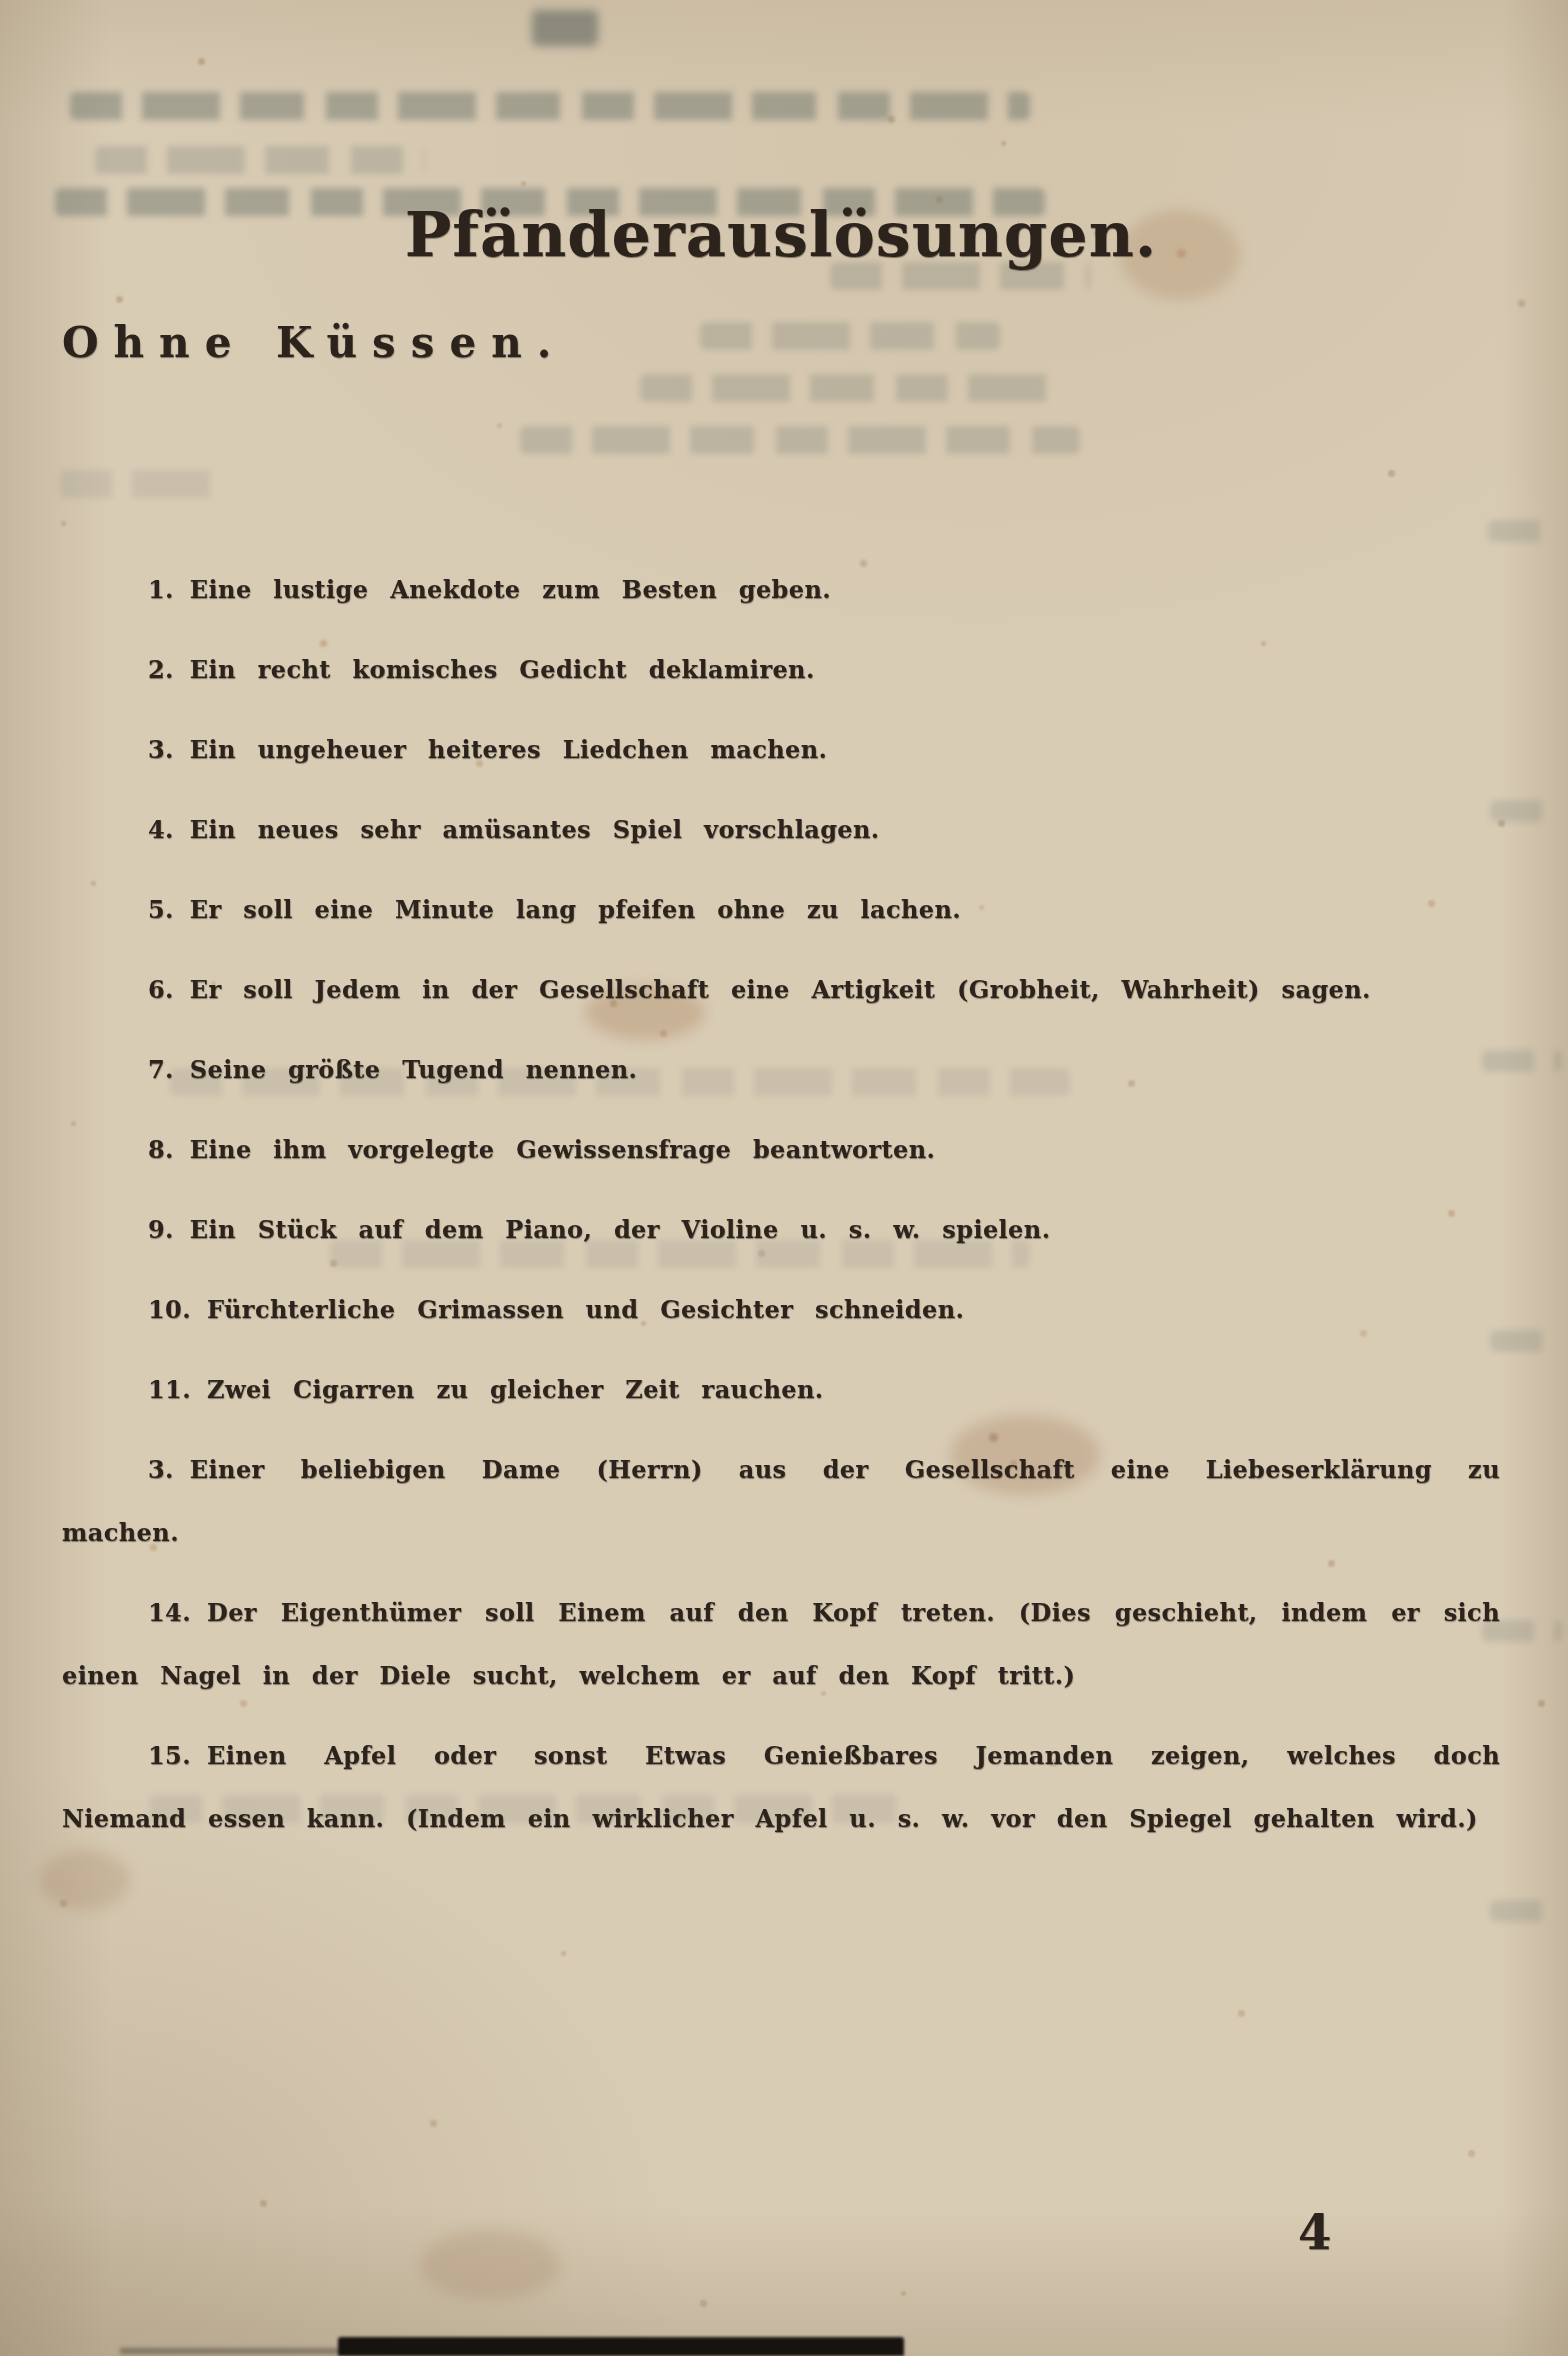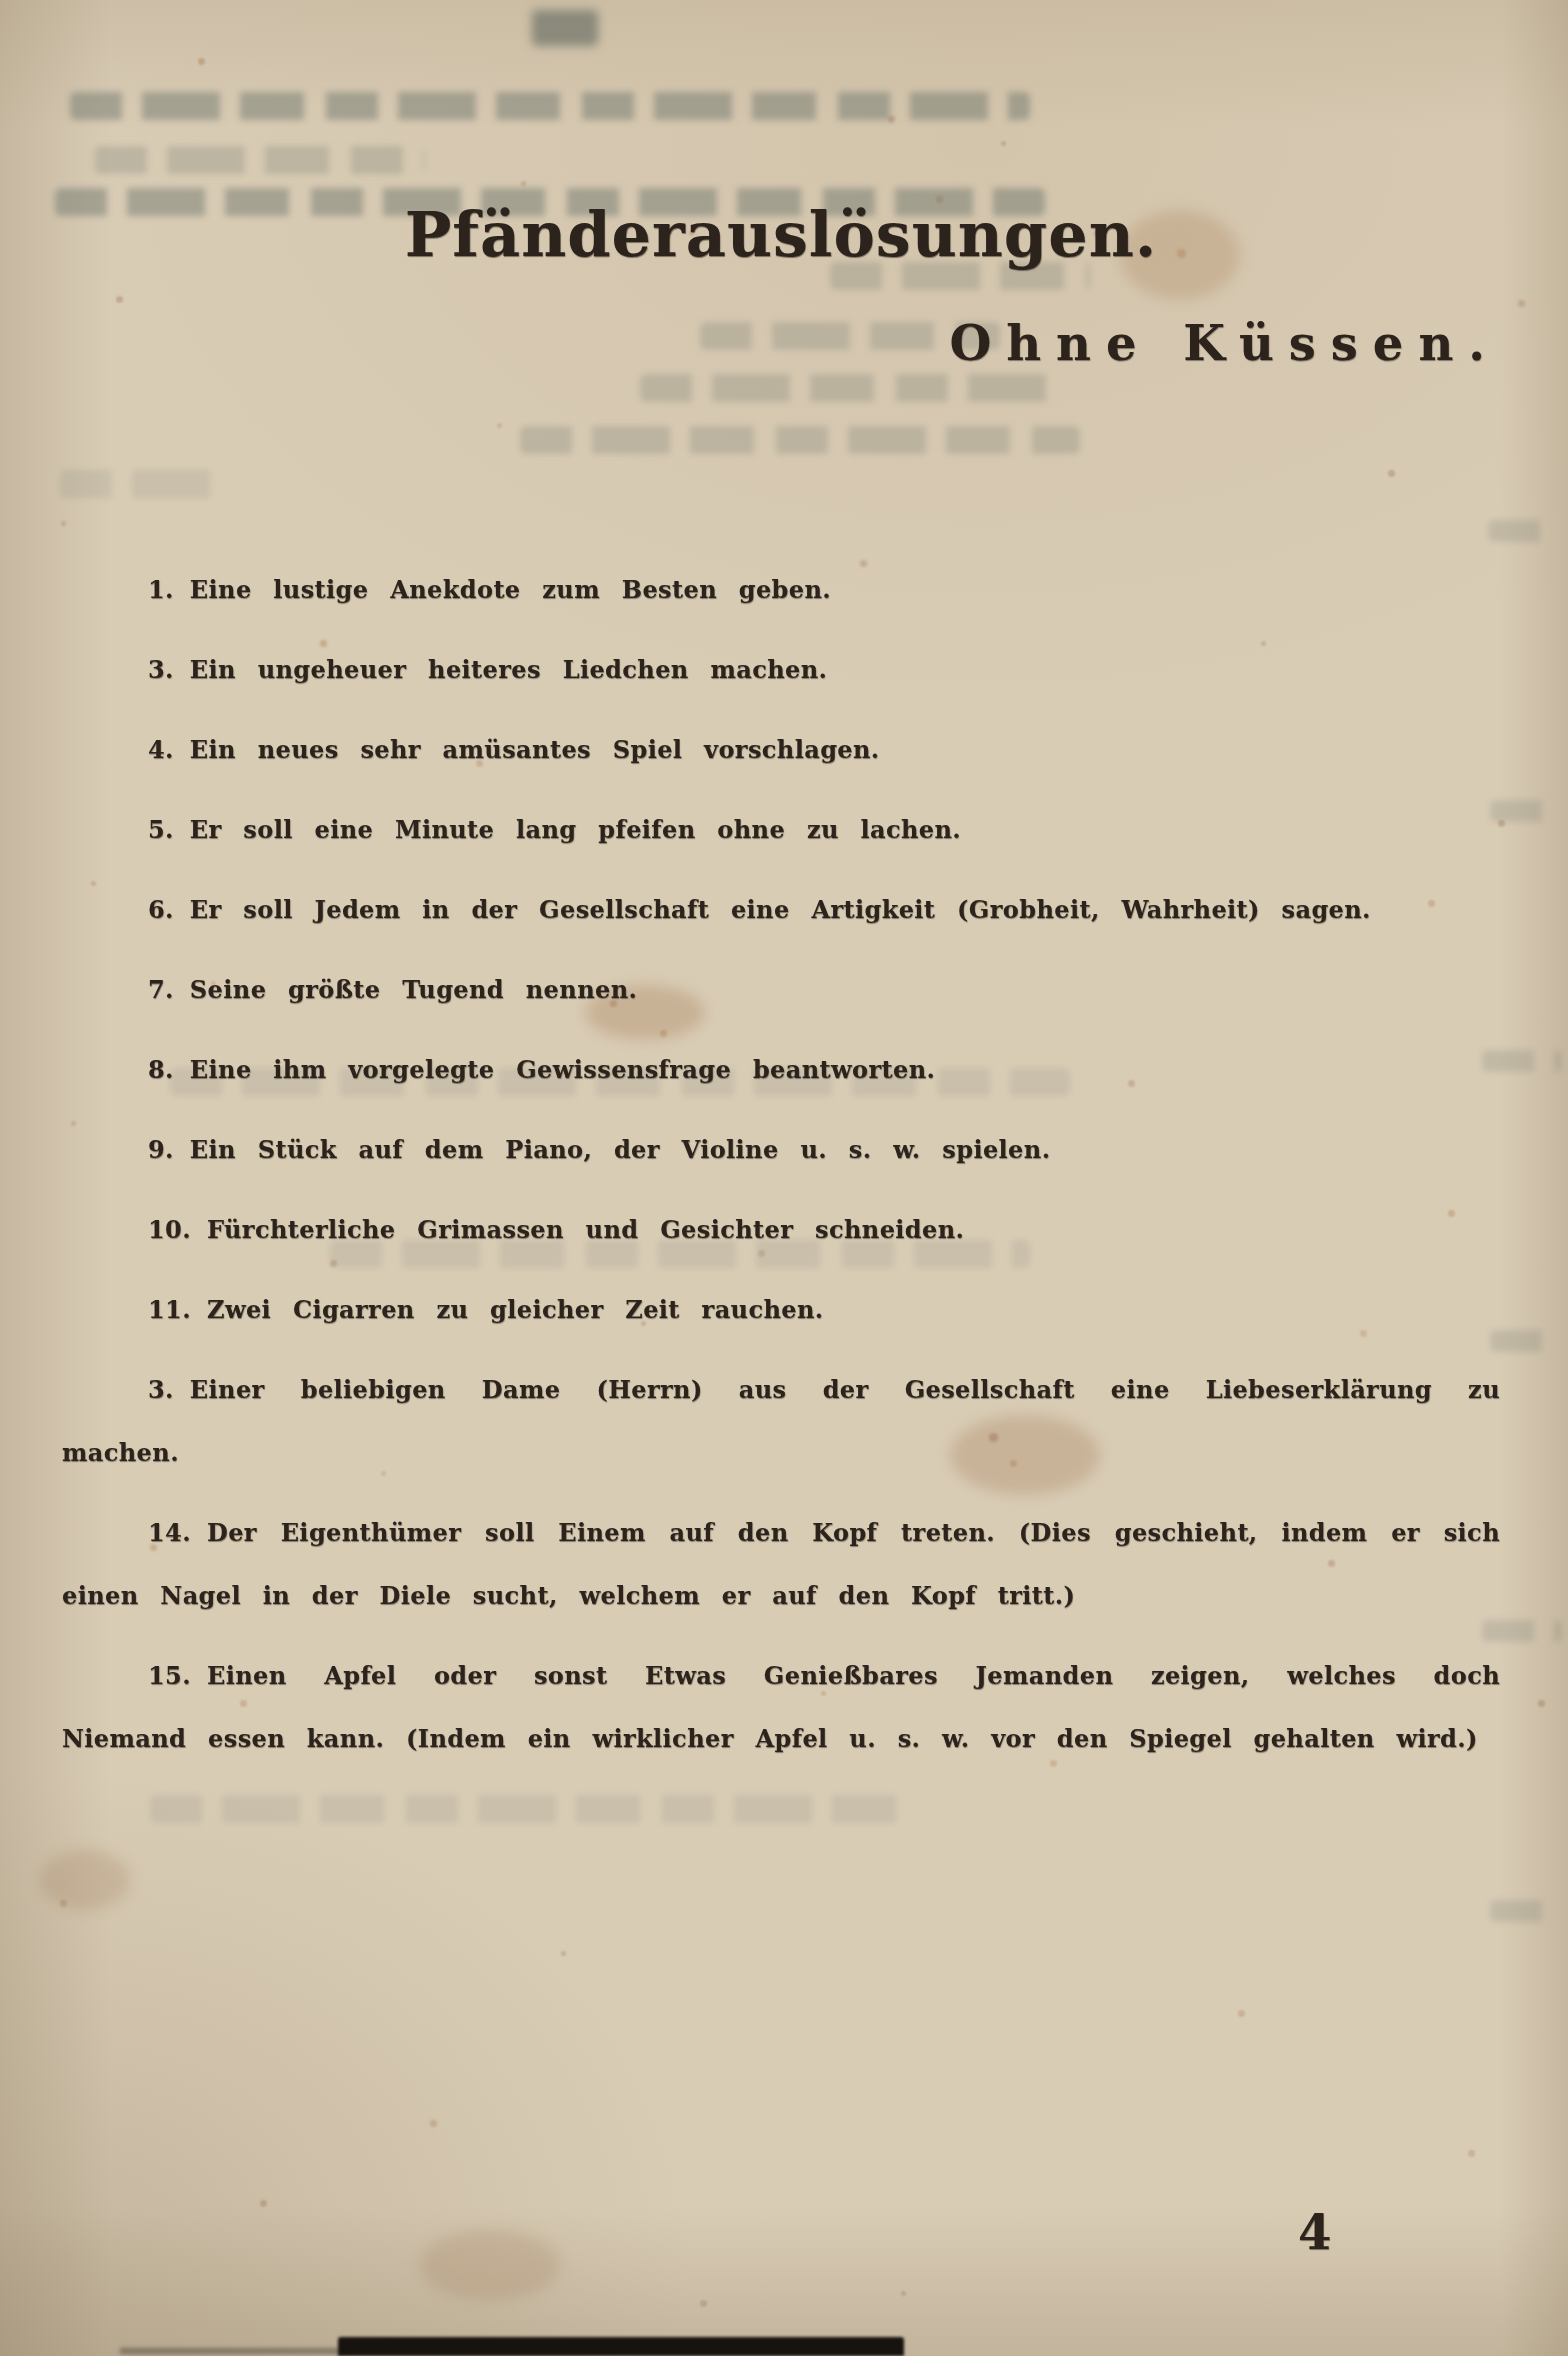--- a/index.html
+++ b/index.html
@@ -72,22 +72,22 @@
   }
   
   .content { position: absolute; left: 62px; top: 198px; width: 1438px; }
   h1 {
     margin: 0; text-align: center;
     font-size: 62px; line-height: 74px; font-weight: bold;
     letter-spacing: 1px;
     text-shadow: 0.6px 0.8px 1px rgba(44,36,28,.55);
   }
   h2 {
-    margin: 44px 0 0; text-align: right;
-    font-size: 48px; line-height: 54px; font-weight: bold;
+    margin: 44px 0 0; text-align: left;
+    font-size: 42px; line-height: 54px; font-weight: bold;
     letter-spacing: 15px;
     text-shadow: 0.5px 0.7px 1px rgba(44,36,28,.5);
   }
   .list { margin-top: 188px; }
   .item {
     margin: 0 0 17px; text-indent: 86px;
     font-size: 24px; line-height: 63px; font-weight: bold;
     text-align: justify; word-spacing: 13px; letter-spacing: 0.4px;
     text-shadow: 0.5px 0.7px 1px rgba(44,36,28,.5);
   }
@@ -136,20 +136,21 @@
   <div class="ghost edge" style="left:1482px;top:1050px;width:80px"></div>
   <div class="ghost edge" style="left:1490px;top:1330px;width:70px"></div>
   <div class="ghost edge" style="left:1482px;top:1620px;width:80px"></div>
   <div class="ghost edge" style="left:1490px;top:1900px;width:70px"></div>
 
   <div class="content">
     <h1>Pfänderauslösungen.</h1>
     <h2>Ohne Küssen.</h2>
     <div class="list">
         <p class="item"><span class="num">1.</span><span>Eine lustige Anekdote zum Besten geben.</span></p>
+        <p class="item"><span class="num">2.</span><span>Ein recht komisches Gedicht deklamiren.</span></p>
         <p class="item"><span class="num">3.</span><span>Ein ungeheuer heiteres Liedchen machen.</span></p>
         <p class="item"><span class="num">4.</span><span>Ein neues sehr amüsantes Spiel vorschlagen.</span></p>
         <p class="item"><span class="num">5.</span><span>Er soll eine Minute lang pfeifen ohne zu lachen.</span></p>
         <p class="item"><span class="num">6.</span><span>Er soll Jedem in der Gesellschaft eine Artigkeit (Grobheit, Wahrheit) sagen.</span></p>
         <p class="item"><span class="num">7.</span><span>Seine größte Tugend nennen.</span></p>
         <p class="item"><span class="num">8.</span><span>Eine ihm vorgelegte Gewissensfrage beantworten.</span></p>
         <p class="item"><span class="num">9.</span><span>Ein Stück auf dem Piano, der Violine u. s. w. spielen.</span></p>
         <p class="item"><span class="num">10.</span><span>Fürchterliche Grimassen und Gesichter schneiden.</span></p>
         <p class="item"><span class="num">11.</span><span>Zwei Cigarren zu gleicher Zeit rauchen.</span></p>
         <p class="item"><span class="num">3.</span><span>Einer beliebigen Dame (Herrn) aus der Gesellschaft eine Liebeserklärung zu machen.</span></p>

